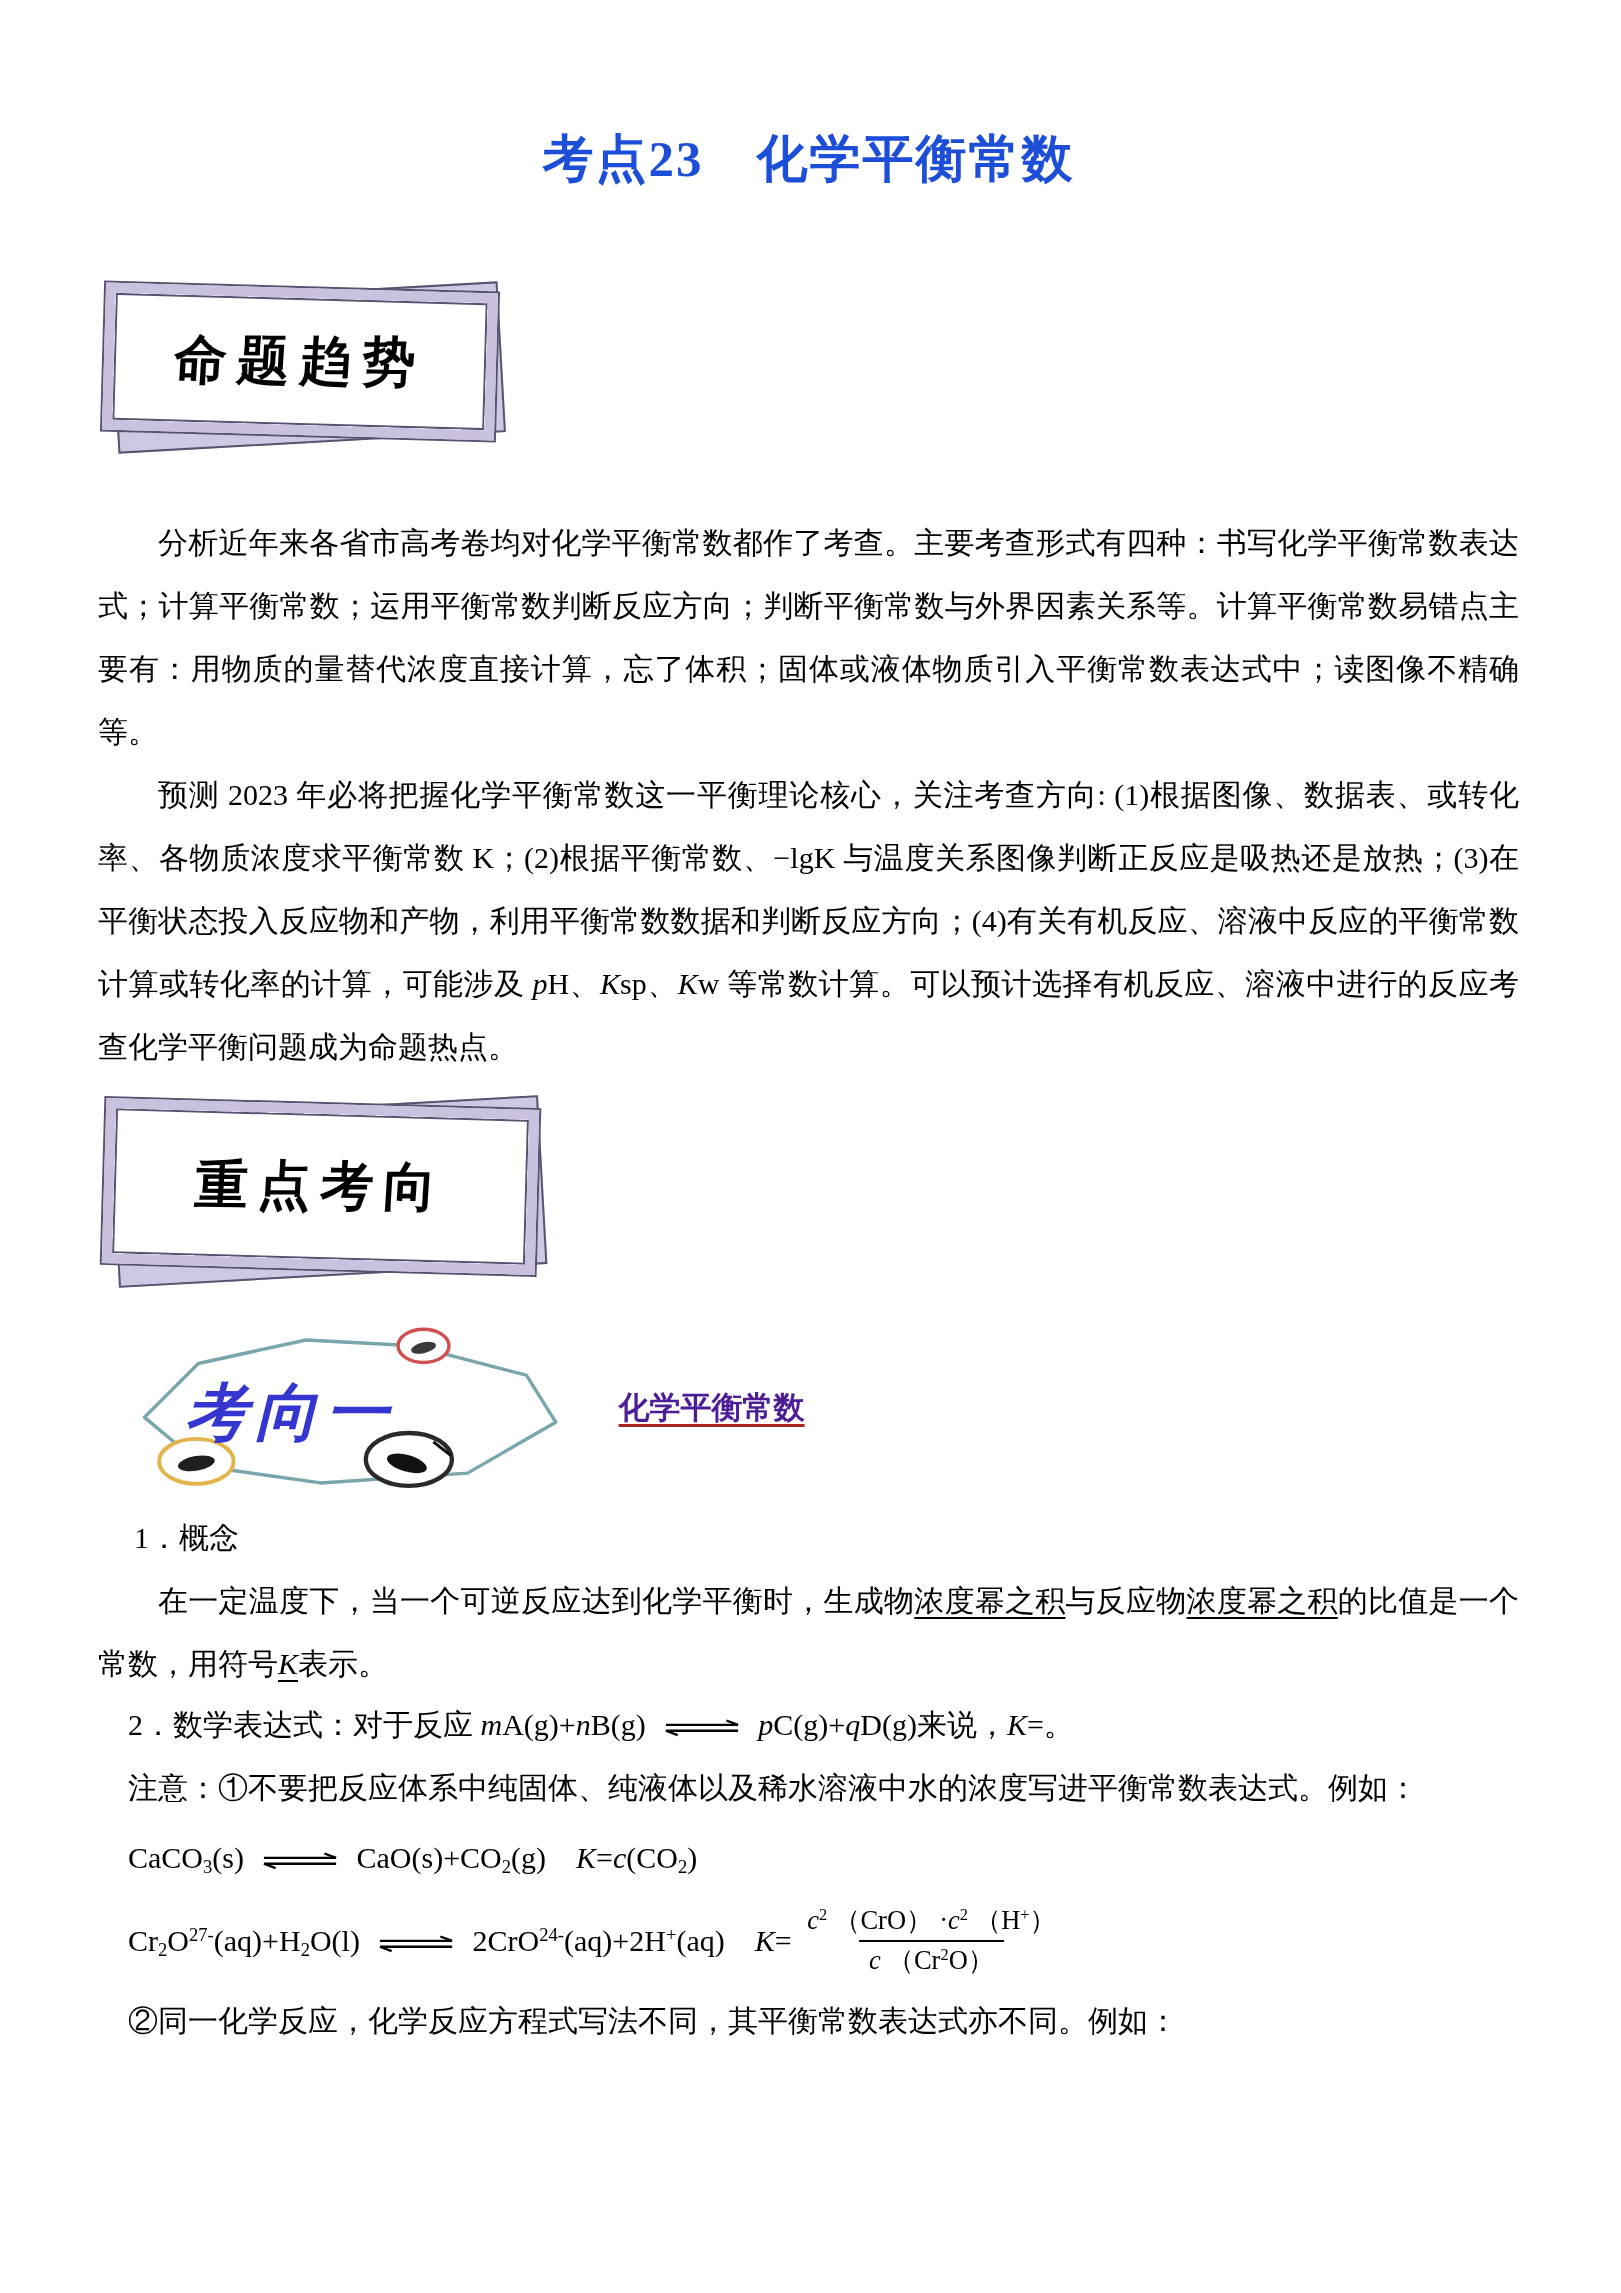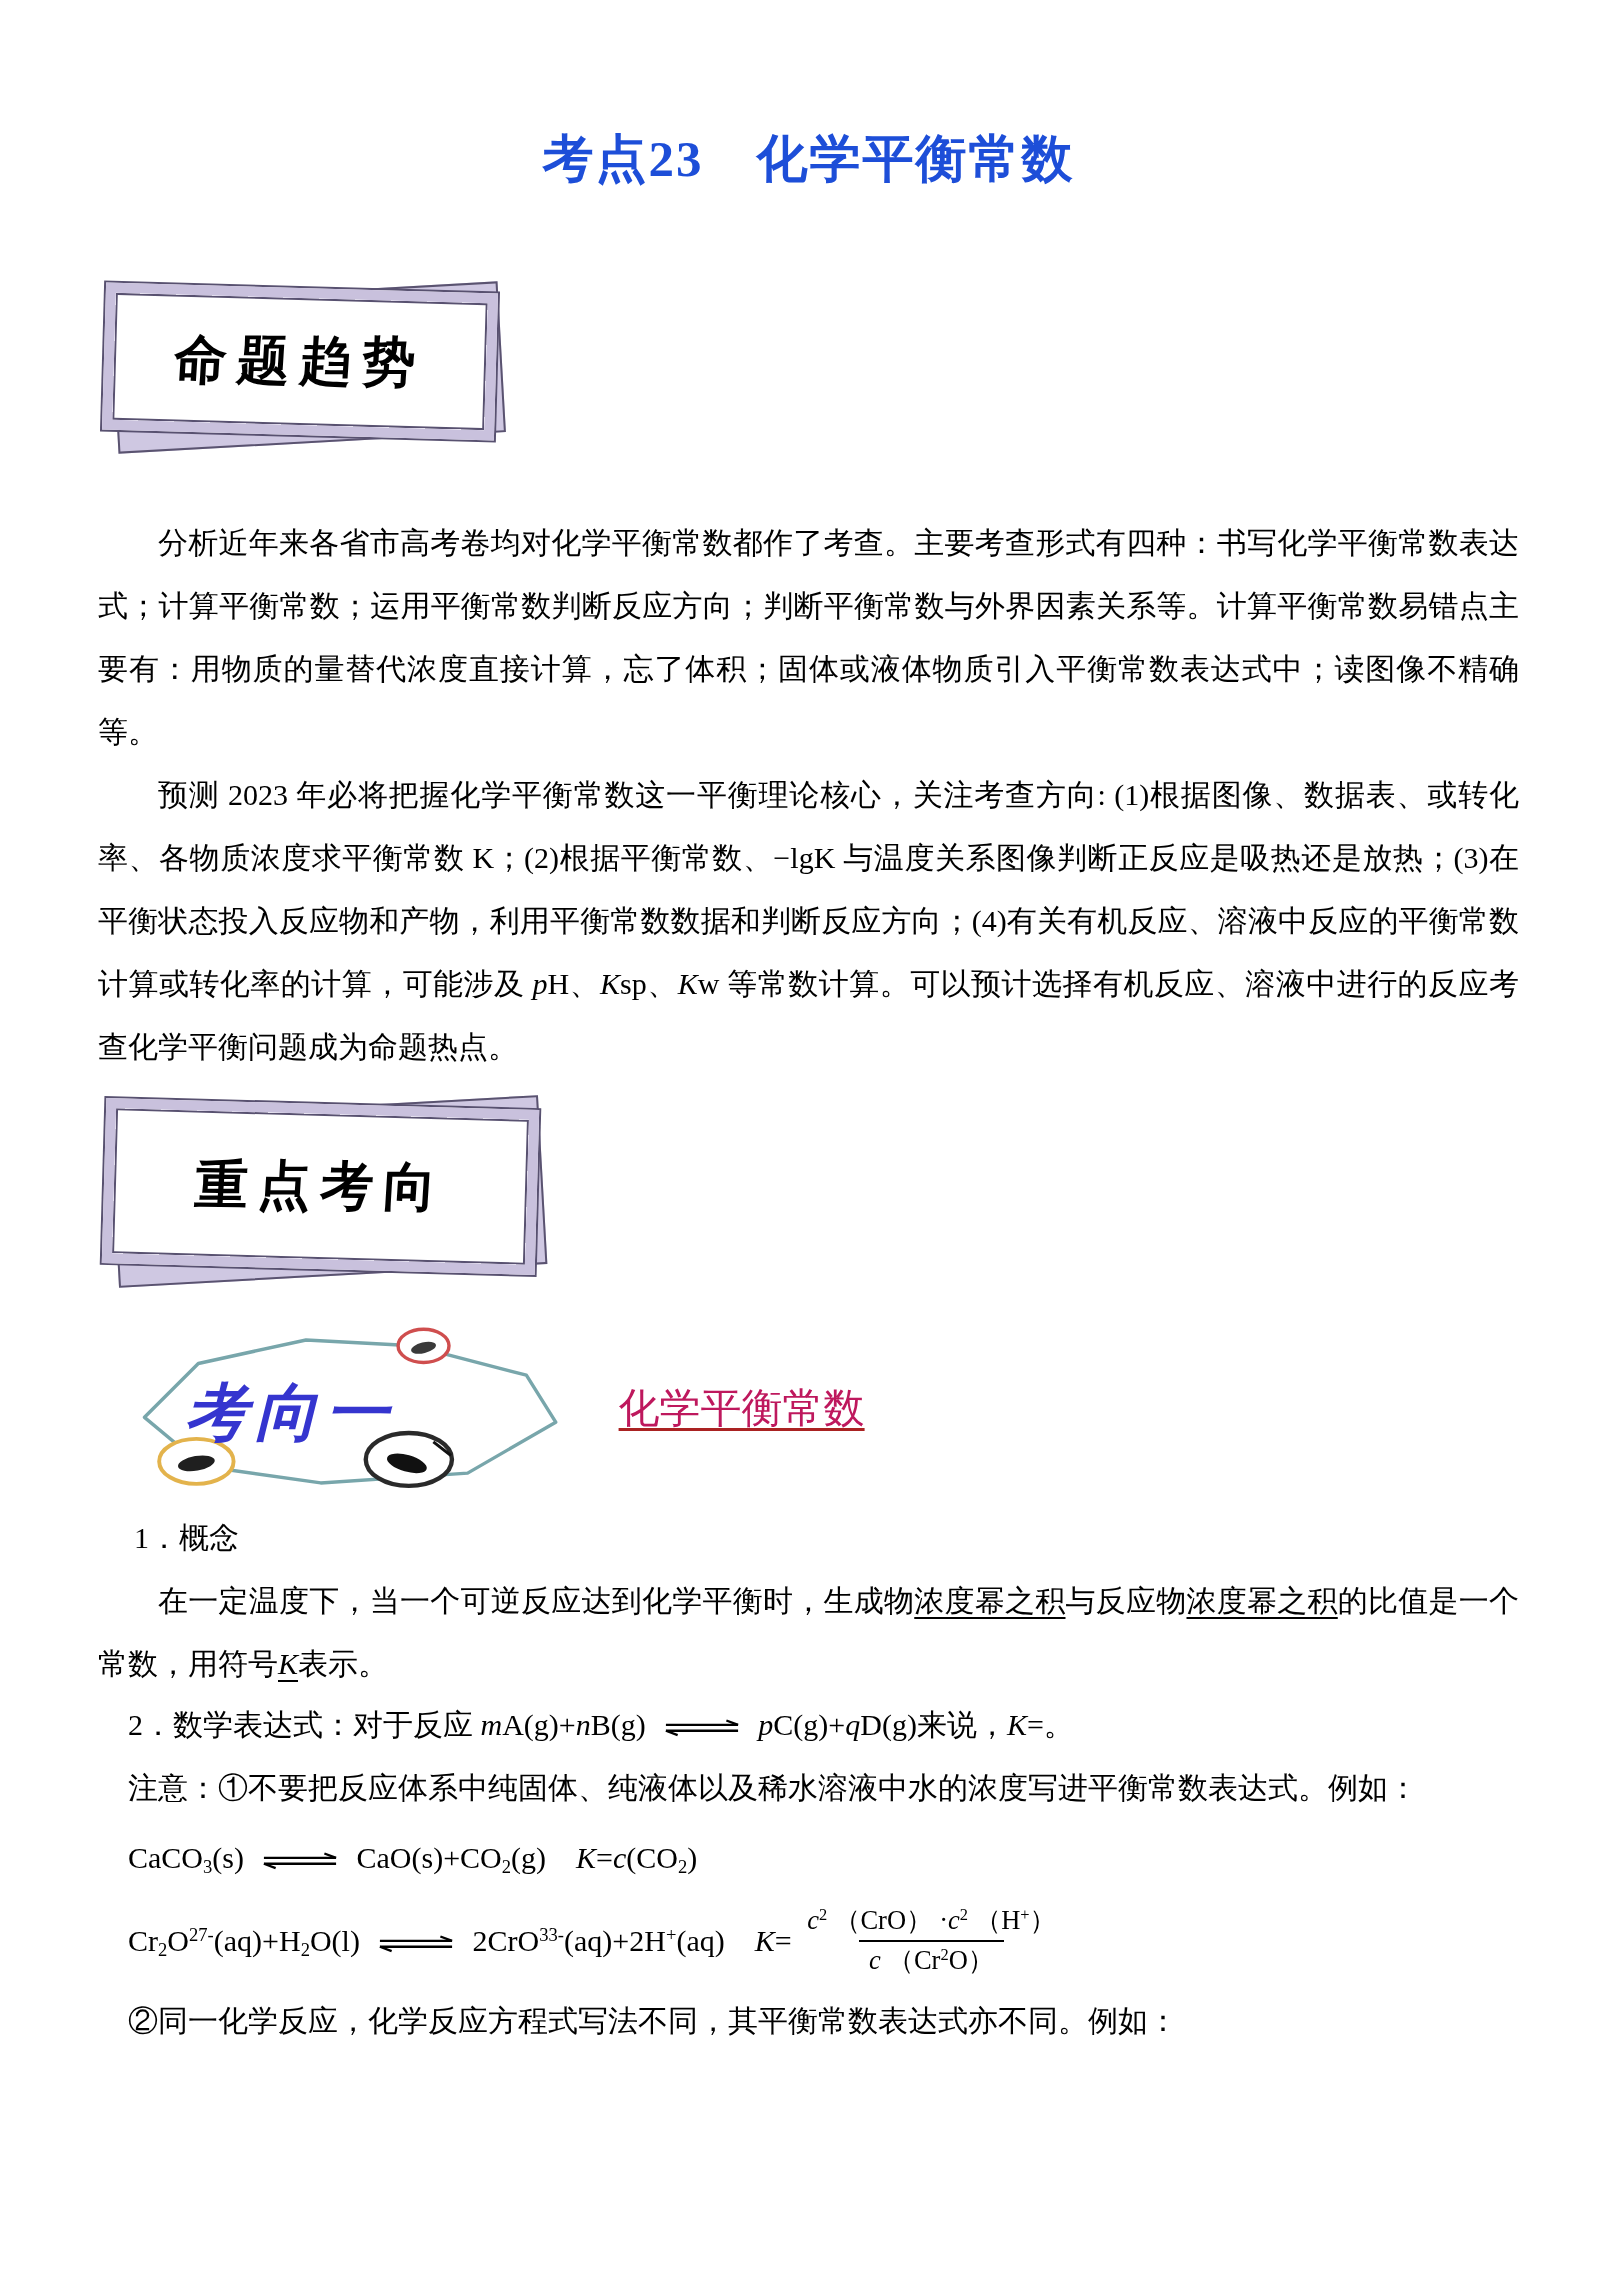--- a/index.html
+++ b/index.html
@@ -43,21 +43,21 @@
   .para {
     font-size:30px; line-height:63px; text-align:justify;
     text-indent:2em; margin:0;
   }
   .outline { margin-top:53px; }
   .outline-item { font-size:30px; line-height:69px; margin-left:2em; }
 
   
   .kx-row { display:flex; align-items:center; gap:29px; margin:17.6px 0 0 21.6px; }
   .kx-label {
-    color:#be185d; font-weight:normal; font-size:41px;
+    color:#4c1d95; font-weight:bold; font-size:31px;
     text-decoration:underline; text-decoration-color:#a22; text-decoration-thickness:2.9px;
     text-underline-offset:5.9px;
   }
   .kx-text {
     font-family:"Liberation Serif",serif;
     font-style:italic; font-weight:bold; fill:#3535cf; letter-spacing:8px;
   }
 
   
   .sec-heading { font-size:30px; line-height:63px; margin:13.7px 0 0 0; text-indent:1.2em; }
@@ -147,21 +147,21 @@
       </svg> CaO(s)+CO<sub>2</sub>(g)　<i>K</i>=<i>c</i>(CO<sub>2</sub>)</div>
 
   <div class="formula-row">
     <span>Cr<sub>2</sub>O<sup>27-</sup>(aq)+H<sub>2</sub>O(l) <svg class="eqa" width="78" height="17.6" viewBox="0 0 80 18">
           <g stroke="#000" stroke-width="2.4" fill="none">
             <path d="M3 6 H77"></path>
             <path d="M65 1.5 L77 6"></path>
             <path d="M3 12 H77"></path>
             <path d="M15 16.5 L3 12"></path>
           </g>
-        </svg> 2CrO<sup>33-</sup>(aq)+2H<sup>+</sup>(aq)　<i>K</i>=</span>
+        </svg> 2CrO<sup>24-</sup>(aq)+2H<sup>+</sup>(aq)　<i>K</i>=</span>
     <span class="frac">
       <span class="num"><i>c</i><sup>2</sup> （CrO） ·<i>c</i><sup>2</sup> （H<sup>+</sup>）</span>
       <span class="den"><i>c</i> （Cr<sup>2</sup>O）</span>
     </span>
   </div>
 
   <p class="note-line">②同一化学反应，化学反应方程式写法不同，其平衡常数表达式亦不同。例如：</p>
 
 </div>
 

